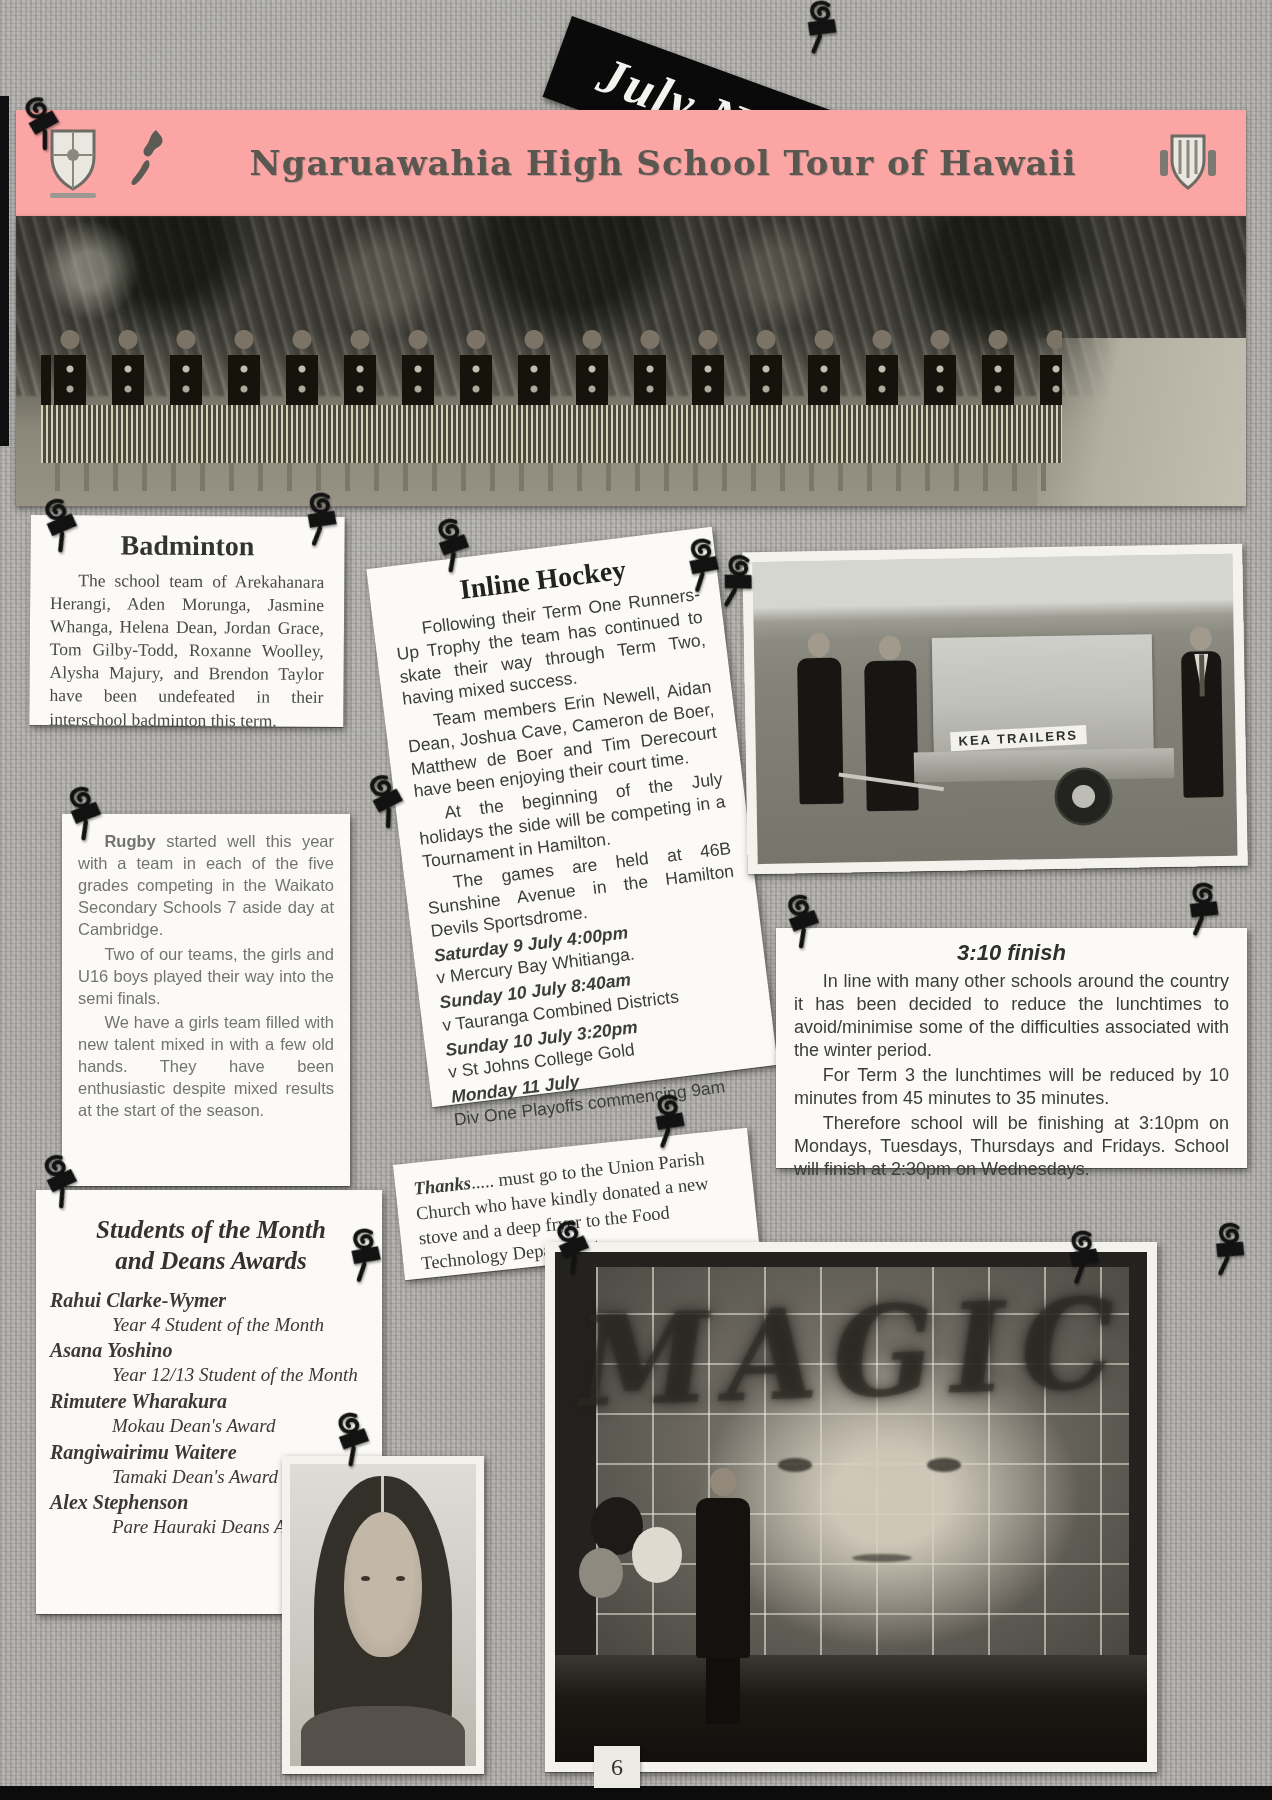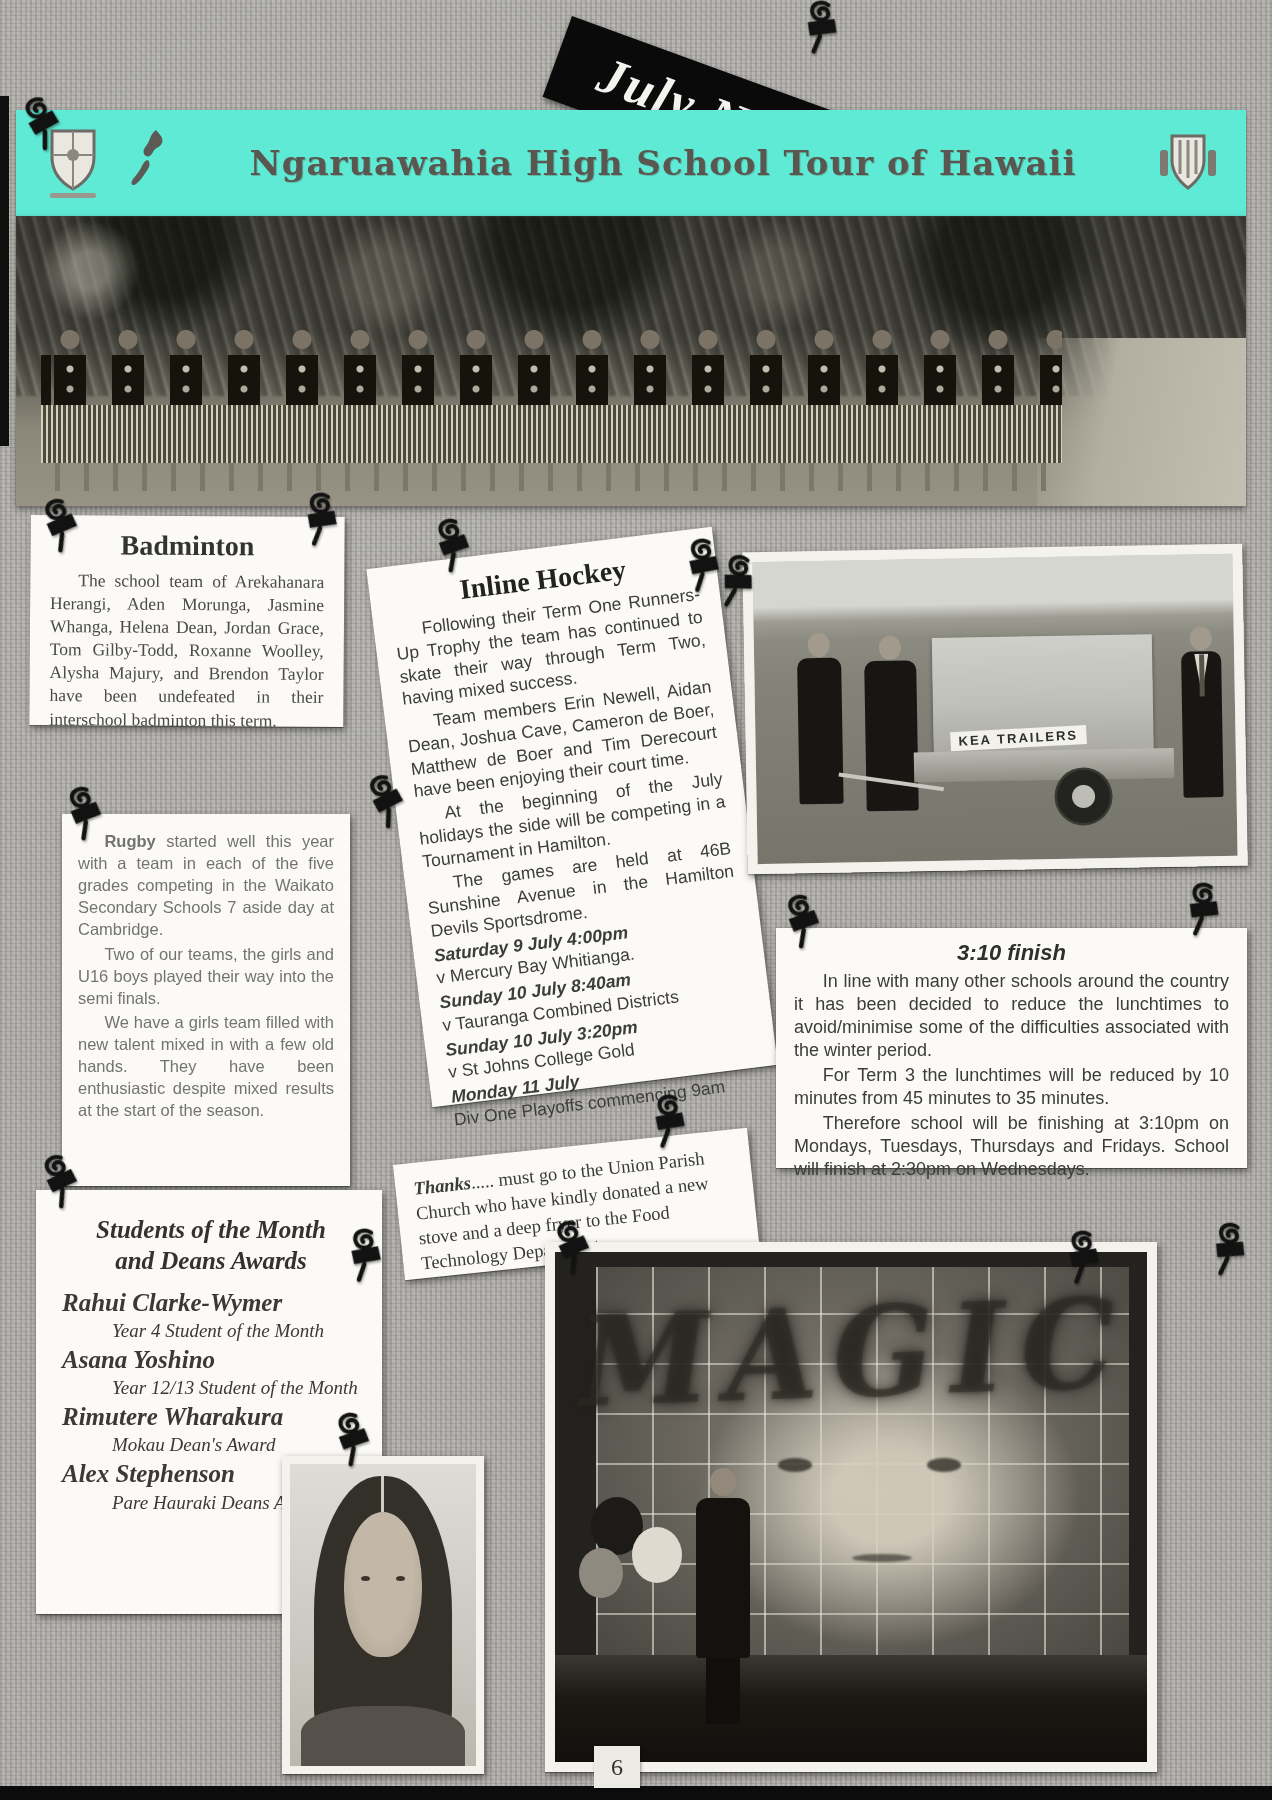--- a/index.html
+++ b/index.html
@@ -28,21 +28,21 @@
     transform:rotate(20deg);transform-origin:left top;z-index:1;
     overflow:hidden;display:flex;align-items:center;
     box-shadow:2px 3px 6px rgba(0,0,0,.5);
   }
   .banner span{
     font-family:"Liberation Serif",serif;font-style:italic;font-weight:bold;
     font-size:52px;color:#f4f3ef;padding-left:46px;white-space:nowrap;letter-spacing:2px;
   }
   
   .header-bar{
-    left:16px;top:110px;width:1230px;height:106px;background:#5eead4;z-index:2;
+    left:16px;top:110px;width:1230px;height:106px;background:#fca5a5;z-index:2;
     display:flex;align-items:center;box-shadow:0 2px 5px rgba(30,30,30,.45);
   }
   .header-center{flex:1;text-align:center;color:#59574f;}
   .header-title{
     font-family:"DejaVu Serif","Liberation Serif",serif;font-weight:bold;
     font-size:34px;letter-spacing:1px;text-shadow:1px 1px 0 rgba(90,88,80,.35);
   }
   .header-sub{
     font-family:"DejaVu Serif","Liberation Serif",serif;font-weight:bold;
     font-size:25px;margin-top:4px;letter-spacing:1px;
@@ -127,21 +127,21 @@
   .finish .jtext{font-size:18px;line-height:1.28;color:#3c3c39;}
   
   .thanks{left:398px;top:1146px;width:356px;height:116px;padding:14px 18px;transform:rotate(-6deg);}
   .thanks .body{font-family:"Liberation Serif",serif;font-size:18.5px;line-height:1.35;color:#3a3a36;}
   .thanks .lead{font-weight:bold;font-style:italic;}
   
   .awards{left:36px;top:1190px;width:346px;height:424px;padding:18px 10px 18px 14px;}
   .awards h2{margin:6px 0 10px 0;text-align:center;font-family:"Liberation Serif",serif;
     font-style:italic;font-weight:bold;font-size:25px;color:#33322f;line-height:1.25;}
   .awards ul{list-style:none;margin:0;padding:0;font-family:"Liberation Serif",serif;color:#3a3936;}
-  .awards .name{font-weight:bold;font-style:italic;font-size:25px;line-height:1.3;margin-left:12px;}
+  .awards .name{font-weight:bold;font-style:italic;font-size:20px;line-height:1.3;}
   .awards .award{font-style:italic;font-size:19px;padding-left:62px;line-height:1.3;}
   
   .photo-girl{left:282px;top:1456px;width:202px;height:318px;border:8px solid #f4f2ec;z-index:3;overflow:hidden;
     background:linear-gradient(180deg,#dddcd6 0%,#cac8c0 60%,#bab8af 100%);}
   .girl-hair{position:absolute;left:13%;top:4%;width:74%;height:94%;background:#33302a;border-radius:48% 48% 18% 18%;}
   .girl-face{position:absolute;left:29%;top:16%;width:42%;height:48%;border-radius:50% 50% 46% 46%;
     background:radial-gradient(ellipse at 50% 40%,#c3b7a8 0 55%,#a89c8c 100%);}
   .girl-eye{position:absolute;width:9px;height:5px;border-radius:50%;background:#3a342c;top:44%;}
   .girl-part{position:absolute;left:49%;top:4%;width:3px;height:12%;background:#cfccc3;}
   .girl-shoulders{position:absolute;left:6%;bottom:-2%;width:88%;height:22%;background:#55514a;border-radius:40% 40% 0 0;}
@@ -325,20 +325,24 @@
       </li>
     <li>
         <div class="name">Asana Yoshino</div>
         <div class="award">Year 12/13 Student of the Month</div>
       </li>
     <li>
         <div class="name">Rimutere Wharakura</div>
         <div class="award">Mokau Dean's Award</div>
       </li>
     <li>
+        <div class="name">Rangiwairimu Waitere</div>
+        <div class="award">Tamaki Dean's Award</div>
+      </li>
+    <li>
         <div class="name">Alex Stephenson</div>
         <div class="award">Pare Hauraki Deans Award</div>
       </li>
   </ul>
 </div>
 
 <div class="card photo-girl">
   <div class="girl-hair"></div>
   <div class="girl-part"></div>
   <div class="girl-face">

